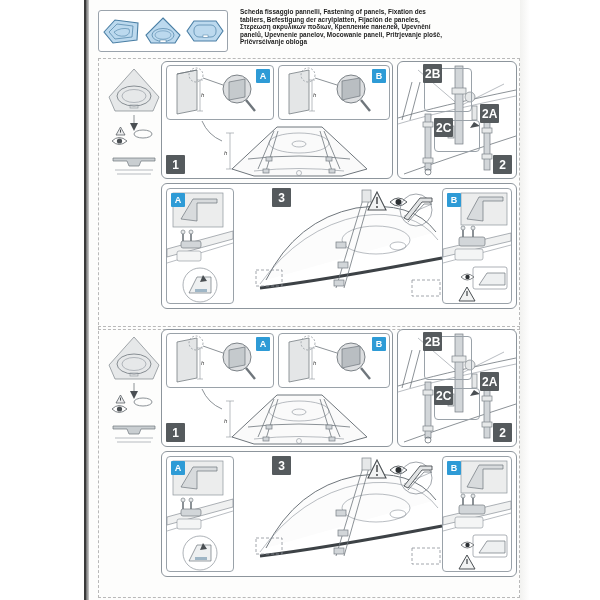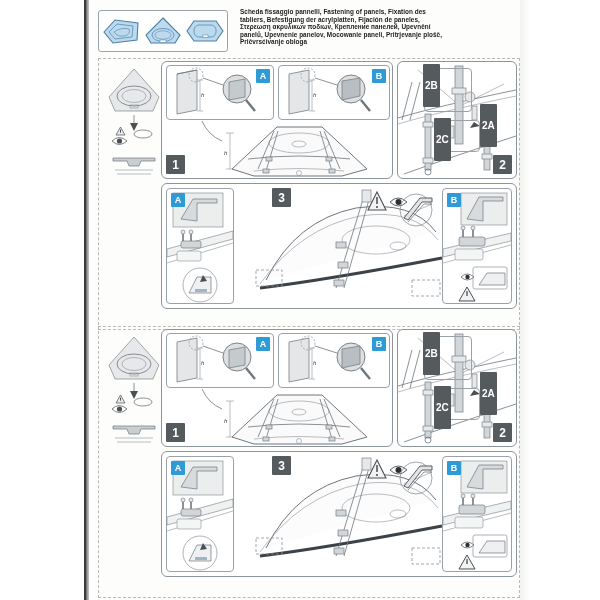--- a/index.html
+++ b/index.html
@@ -66,21 +66,21 @@
     display:flex;align-items:center;justify-content:center;
     border-radius:1px;
   }
   .badge-dark{
     position:absolute;background:#555a5d;color:#fff;
     font-size:11px;font-weight:bold;
     display:flex;align-items:center;justify-content:center;
     border-radius:1px;
   }
   .badge-num{width:19px;height:19px;font-size:12px;}
-  .badge-sub{height:19px;padding:12px 2px;font-size:10px;}
+  .badge-sub{height:19px;padding:0 2px;font-size:12px;}
 
   
   .dim{position:absolute;font-size:6px;font-style:italic;color:#444;}
 
   svg{display:block;overflow:visible;}
   .ln{fill:none;stroke:#6f767c;stroke-width:.8;}
   .ln2{fill:none;stroke:#8a9198;stroke-width:.6;}
   .fillgray{fill:#e6e8e9;stroke:#7d848a;stroke-width:.7;}
   .fillgray2{fill:#d2d6d9;stroke:#767d83;stroke-width:.7;}
   .dark{fill:#4a4f53;}

